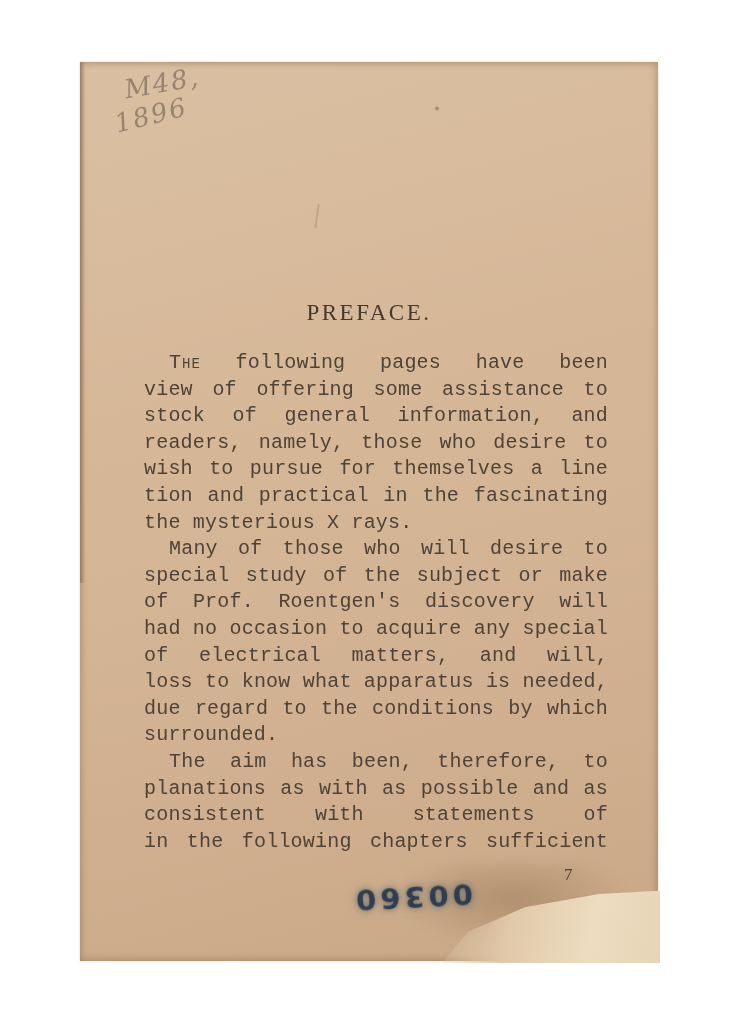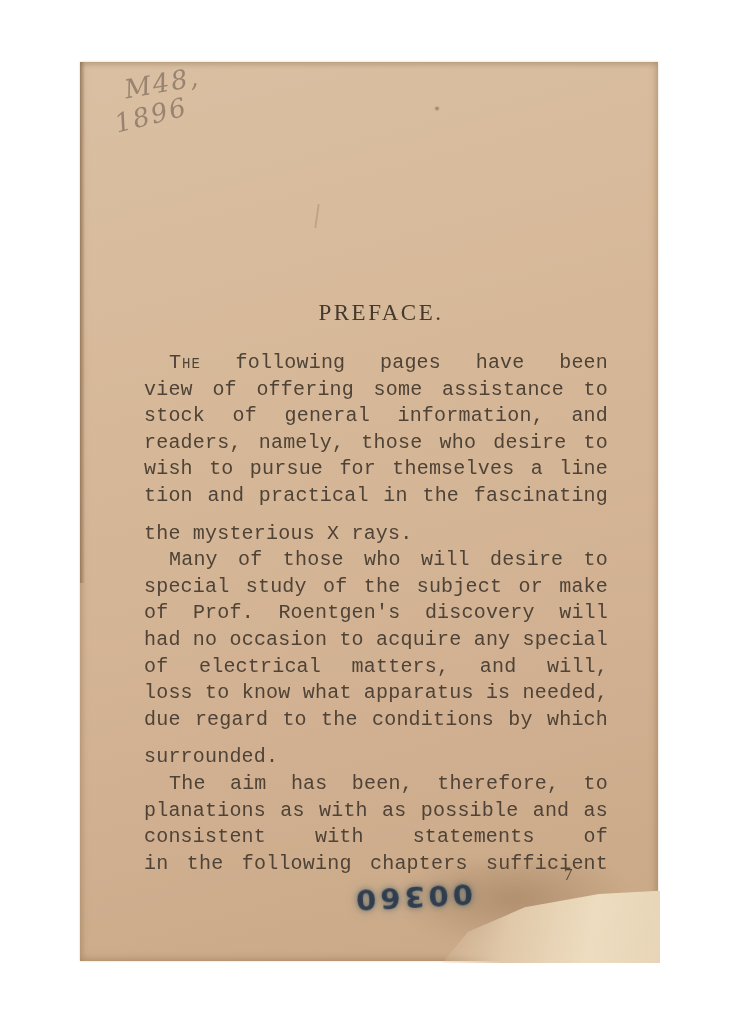--- a/index.html
+++ b/index.html
@@ -14,27 +14,27 @@
   .edge-left{position:absolute;left:0;top:0;width:5px;height:58%;
         background:linear-gradient(to right,rgba(95,65,40,.38),rgba(95,65,40,0));}
   .handwriting{position:absolute;color:#8d7a68;font-family:"DejaVu Serif",serif;
         font-style:italic;font-size:26px;letter-spacing:2px;opacity:.85;}
   .hw1{left:44px;top:6px;transform:rotate(-10deg);}
   .hw2{left:34px;top:38px;transform:rotate(-14deg);}
   .speck{position:absolute;left:354px;top:44px;width:6px;height:5px;border-radius:50%;
         background:radial-gradient(circle,#9c8164 10%,rgba(156,129,100,0) 75%);}
   .scratch{position:absolute;left:236px;top:142px;width:2px;height:24px;
         background:rgba(140,110,80,.30);transform:rotate(8deg);filter:blur(.5px);}
-  .title{position:absolute;top:238px;left:12px;width:100%;text-align:center;
+  .title{position:absolute;top:238px;left:0;width:100%;text-align:center;
         font-size:23px;letter-spacing:2.5px;color:#46392e;}
   .text-block{position:absolute;left:64px;top:288px;width:464px;color:#4f4337;
         font-size:20px;font-family:Liberation Mono, monospace;}
   .line{height:26.6px;line-height:26.6px;overflow:hidden;text-align:justify;
         text-align-last:justify;letter-spacing:.2px;}
-  .line.end{text-align:center;text-align-last:left;margin-top:11px;}
+  .line.end{text-align:center;text-align-last:left;}
   .line.indent{text-indent:25px;}
   .lead{font-variant:small-caps;letter-spacing:1px;}
   .pagenum{position:absolute;left:484px;top:803px;font-size:17px;color:#4f4337;}
   .stamp{position:absolute;left:272px;top:818px;transform:rotate(177deg);
         font-family:"DejaVu Sans",sans-serif;font-weight:bold;font-size:29px;
         letter-spacing:4px;color:rgba(38,52,74,.88);filter:blur(.7px);
         text-shadow:0 0 5px rgba(45,80,95,.55),0 0 12px rgba(45,90,100,.35);}
   .curl-shadow{position:absolute;left:330px;top:800px;width:230px;height:92px;
         background:radial-gradient(ellipse at 45% 40%,rgba(115,82,50,.30),rgba(115,82,50,0) 65%);
         filter:blur(5px);}

